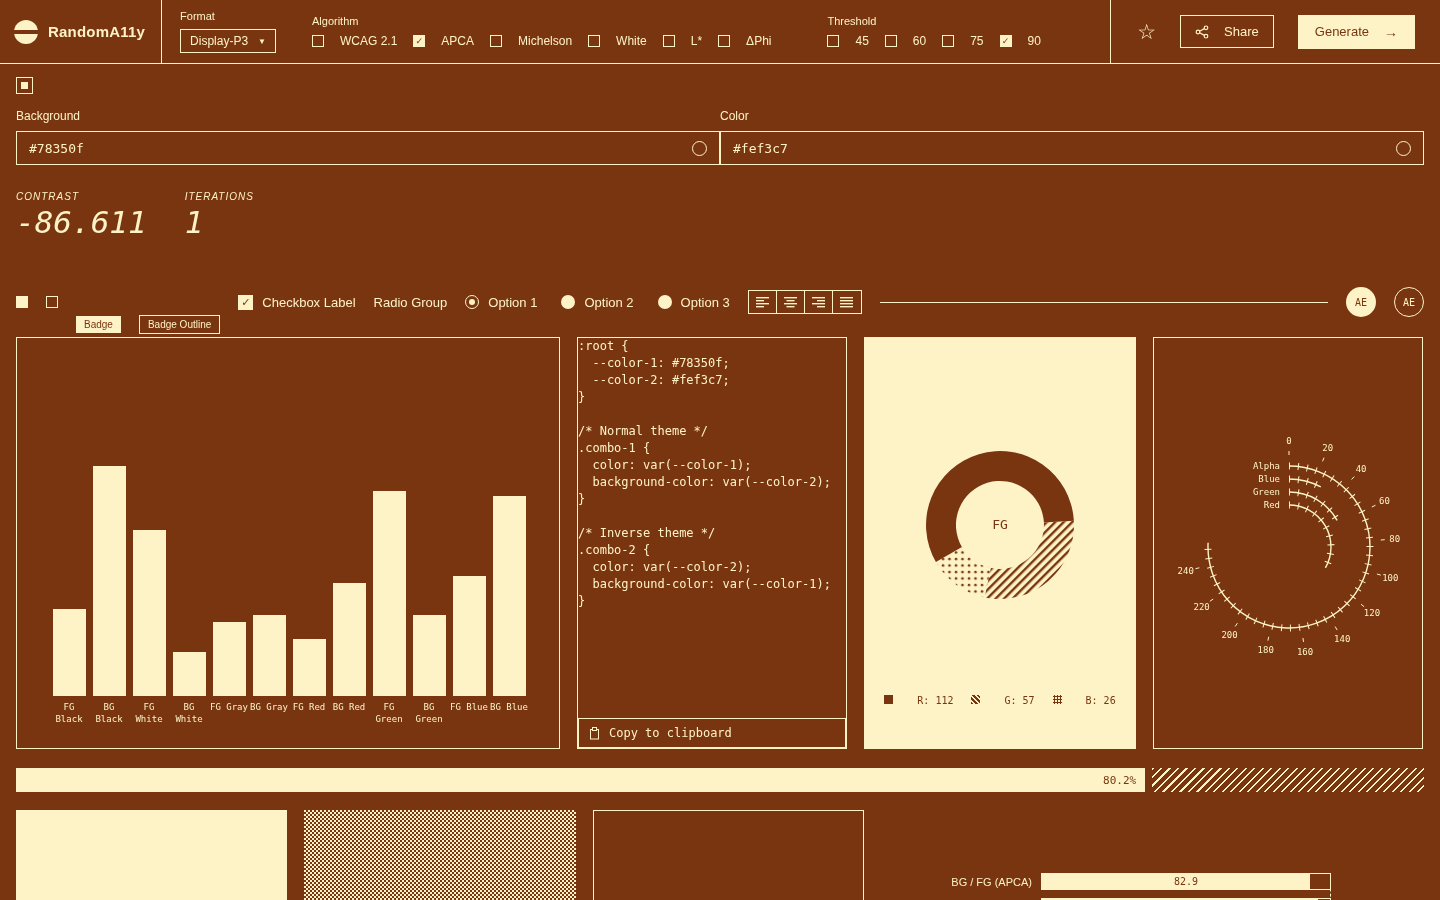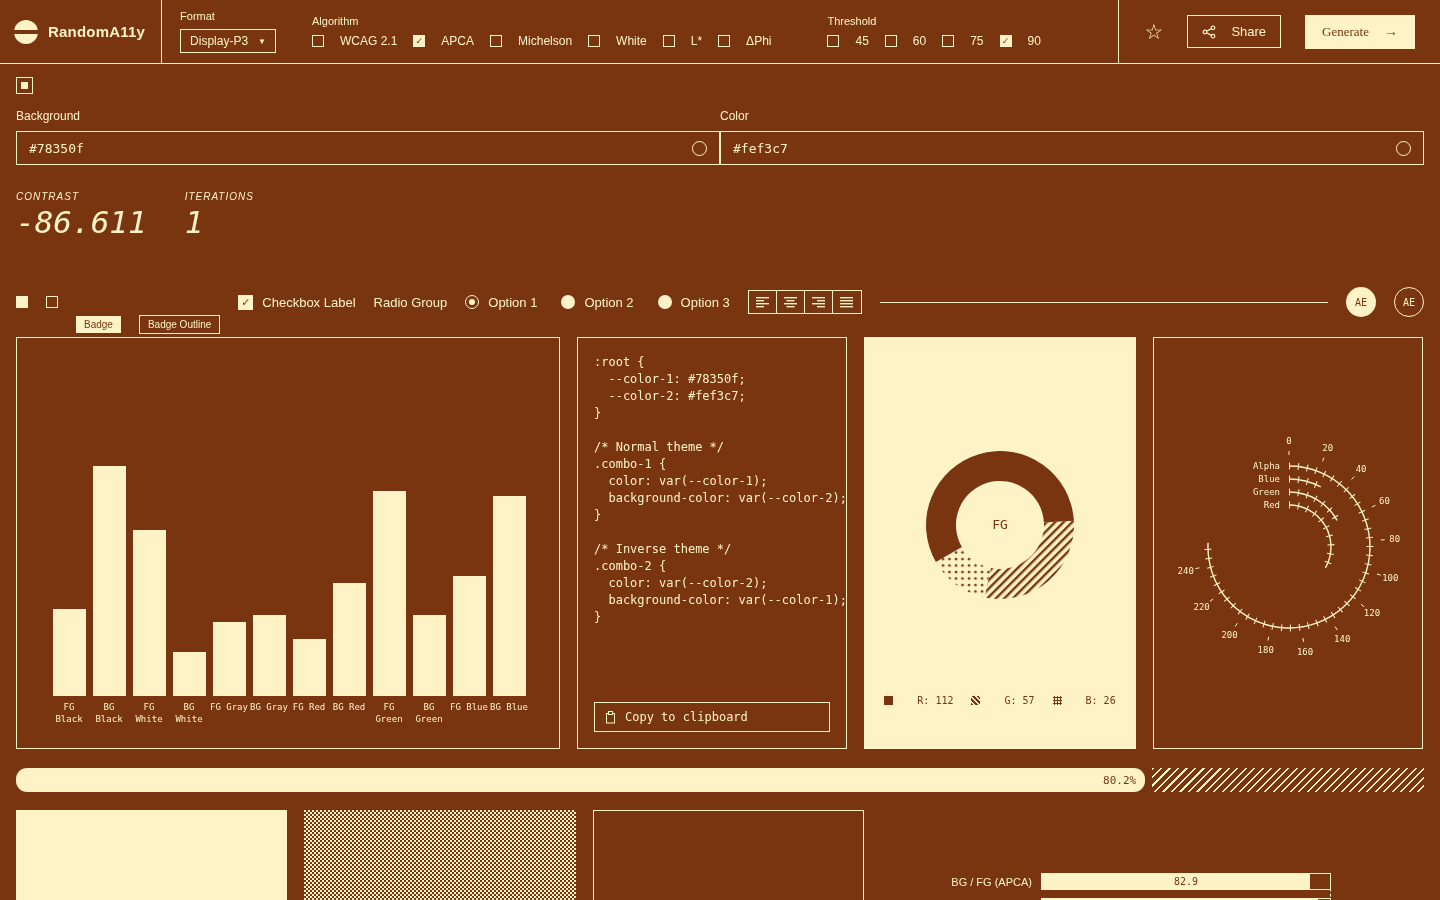--- a/index.html
+++ b/index.html
@@ -25,21 +25,21 @@
   .checks{ display:flex; align-items:center; gap:16px; }
   .check{ display:flex; align-items:center; gap:16px; font-size:12px; cursor:pointer; white-space:nowrap; }
   .box{ width:12px; height:12px; border:1px solid var(--fg); display:flex; align-items:center;
         justify-content:center; font-size:9px; color:var(--bg); flex:none; }
   .box.on{ background:var(--fg); }
   .spacer{ flex:1; }
   .actions{ display:flex; align-items:center; gap:24px; padding:0 25px 0 26px; }
   .star{ font-size:21px; line-height:1; cursor:pointer; }
   .btn{ display:flex; align-items:center; gap:15px; border:1px solid var(--fg); padding:8px 14px;
         font-size:13px; background:transparent; color:var(--fg); cursor:pointer; font-family:inherit; }
-  .btn.primary{ background:var(--fg); color:var(--bg); padding:8px 16px;font-family:Liberation Serif, serif; }
+  .btn.primary{ background:var(--fg); color:var(--bg); padding:8px 16px; }
   .btn .arr{ font-size:14px; }
 
   
   main{ padding:0 16px; }
   .mini-btn{ margin-top:13px; width:17px; height:17px; border:1px solid var(--fg); background:transparent;
              display:flex; align-items:center; justify-content:center; cursor:pointer; }
   .mini-btn span{ width:7px; height:7px; background:var(--fg); }
 
   .fields{ display:grid; grid-template-columns:1fr 1fr; margin-top:15px; }
   .field-label{ font-size:12px; margin-bottom:8px; }
@@ -81,44 +81,44 @@
   
   .cards{ display:grid; grid-template-columns:544px 270px 272px 270px; gap:17px; margin-top:20px; height:412px; }
   .card{ border:1px solid var(--fg); overflow:hidden; }
   .card.chart{ padding:24px 32px 10px; display:flex; flex-direction:column; }
   .bars{ flex:1; display:flex; align-items:stretch; justify-content:space-between; }
   .bar-col{ width:40px; display:flex; flex-direction:column; justify-content:flex-end; align-items:center; }
   .bar{ width:33px; background:var(--fg); }
   .bar-label{ height:36px; margin-top:6px; font-family:"DejaVu Sans Mono",monospace; font-size:9px;
               line-height:1.3; text-align:center; width:40px; }
 
-  .card.code{ padding:16px; display:flex; flex-direction:column; }
+  .card.code{ display:flex; flex-direction:column; }
   .card.code pre{ font-family:"DejaVu Sans Mono",monospace; font-size:12px; line-height:17px;
                   white-space:pre; flex:1; }
   .copy-btn{ display:flex; align-items:center; gap:9px; border:1px solid var(--fg); background:transparent;
              color:var(--fg); height:30px; padding:0 10px; font-size:12px;
              font-family:"DejaVu Sans Mono",monospace; cursor:pointer; }
 
   .card.donut-card{ background:var(--fg); color:var(--bg); display:flex; flex-direction:column; padding:16px; }
   .donut-wrap{ flex:1; display:flex; align-items:center; justify-content:center; }
   .donut-label{ font-family:"DejaVu Sans Mono",monospace; font-size:13px; fill:var(--bg); }
   .legend{ display:flex; justify-content:center; gap:18px; padding-bottom:26px;
            font-family:"DejaVu Sans Mono",monospace; font-size:10px; }
-  .legend-item{ display:flex; align-items:center; gap:24px; }
+  .legend-item{ display:flex; align-items:flex-start; gap:24px; }
   .l-icon{ width:9px; height:9px; flex:none; }
   .l-icon.solid{ background:var(--bg); }
   .l-icon.stripes{ background:repeating-linear-gradient(45deg, var(--bg) 0 1.5px, transparent 1.5px 3.5px); }
   .l-icon.dots{ background-image:radial-gradient(var(--bg) 1px, transparent 1.2px); background-size:3px 3px; }
 
   .rc-name,.rc-tick{ font-family:"DejaVu Sans Mono",monospace; font-size:9px; fill:var(--fg); }
 
   
   .progress{ display:flex; gap:7px; margin-top:19px; height:24px; }
   .progress-fill{ background:var(--fg); color:var(--bg); font-family:"DejaVu Sans Mono",monospace;
-                  font-size:11px; display:flex; align-items:center; justify-content:flex-end; padding-right:9px;border-radius:11px; }
+                  font-size:11px; display:flex; align-items:center; justify-content:flex-end; padding-right:9px; }
   .progress-hatch{ flex:1; background:repeating-linear-gradient(135deg, var(--fg) 0 1.5px, transparent 1.5px 6px); }
 
   
   .bottom{ display:grid; grid-template-columns:271px 272px 271px 1fr; gap:17px; margin-top:18px; height:240px; }
   .swatch{ height:100%; }
   .swatch.solid{ background:var(--fg); }
   .swatch.outline{ border:1px solid var(--fg); }
   .swatch.dither svg{ display:block; width:100%; height:100%; }
   .metrics{ position:relative; padding-top:63px; }
   .metric-row{ display:flex; align-items:center; margin-bottom:8px; }

